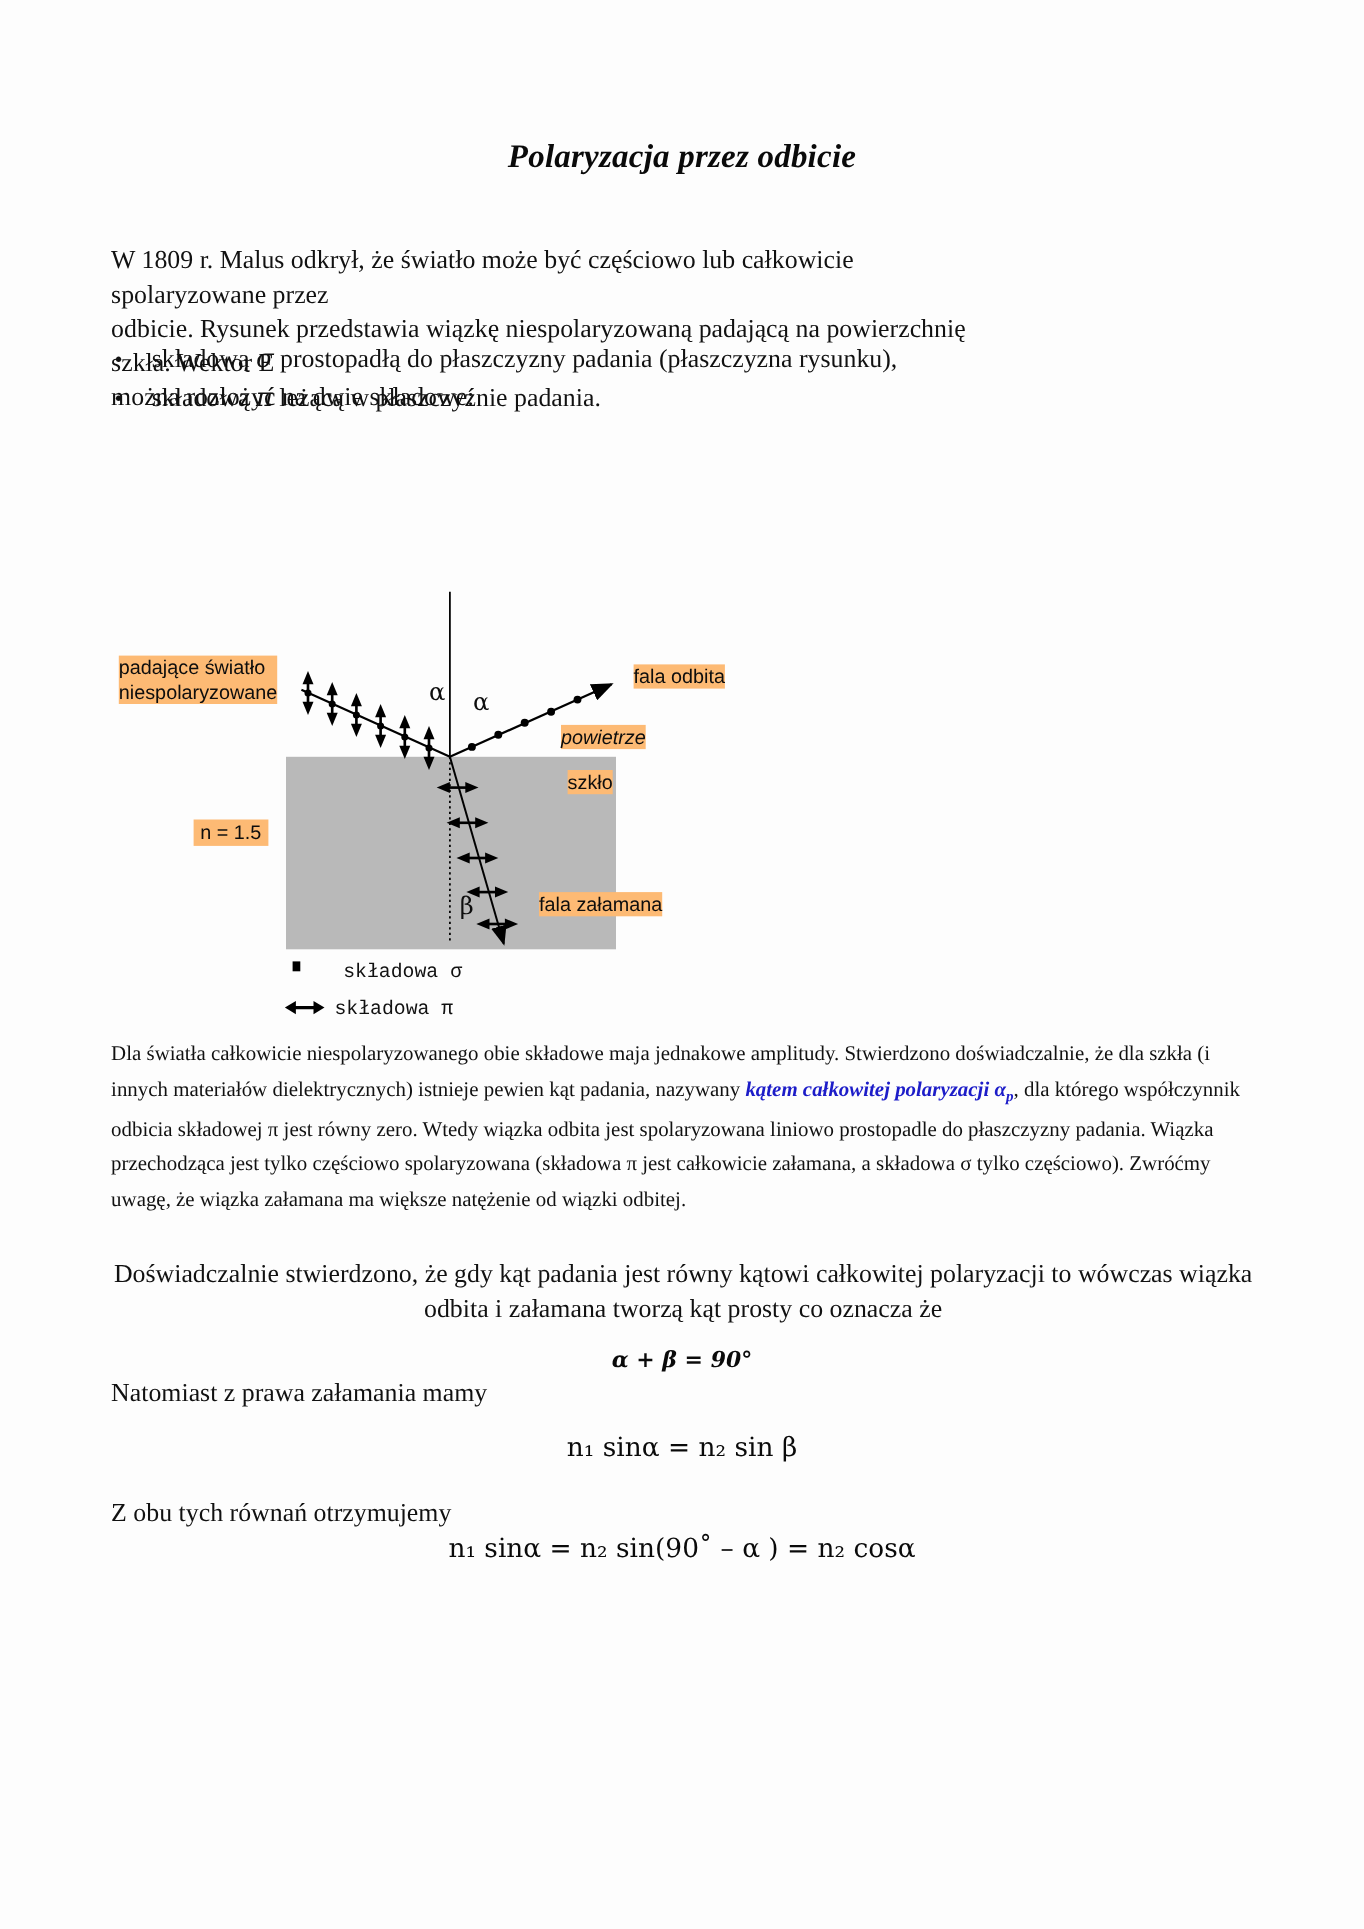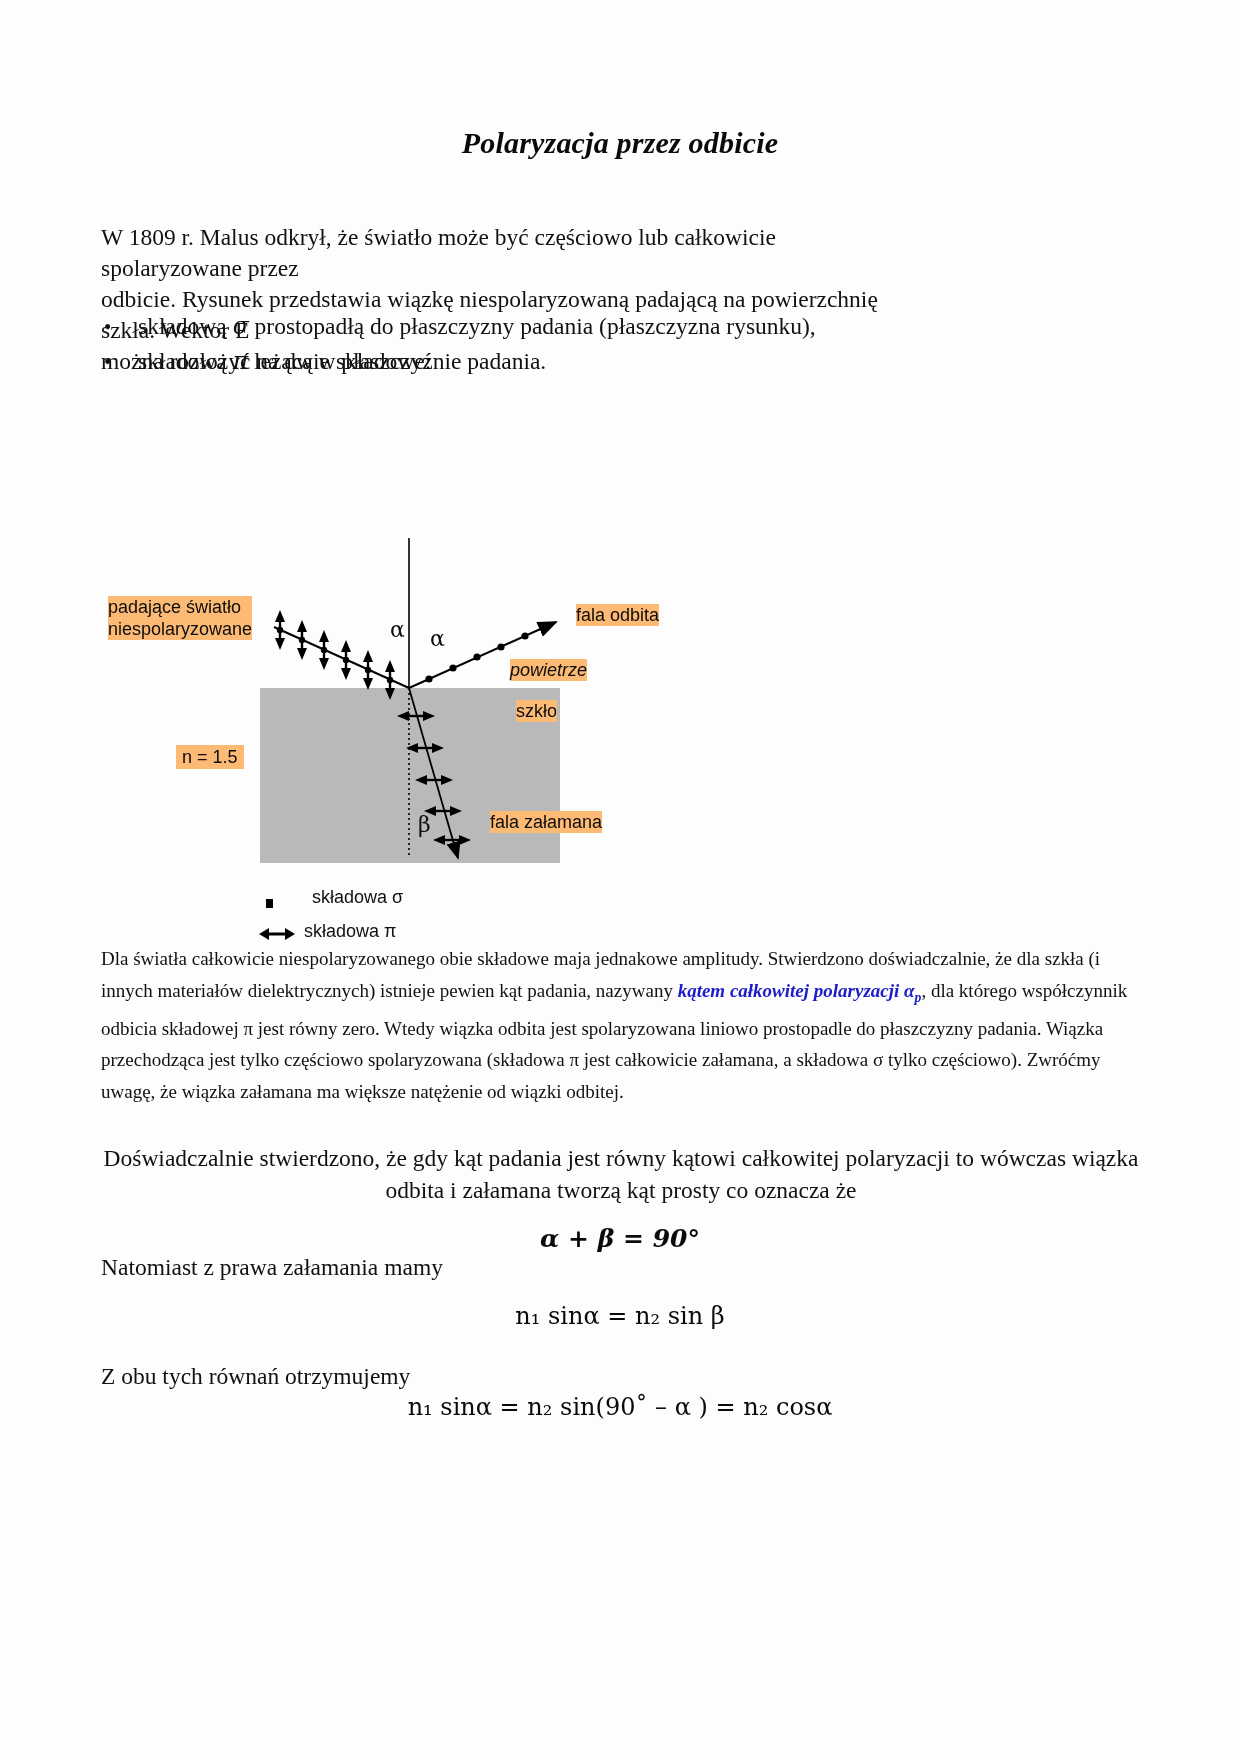--- a/index.html
+++ b/index.html
@@ -113,22 +113,23 @@
   
   .legend {
     position: absolute;
     top: 874px;
     left: 258px;
     font-family: "Liberation Sans", sans-serif;
     font-size: 18px;
   }
   .legend-row {
     display: flex;
-    align-items: flex-end;
+    align-items: flex-start;
     height: 34px;
+    font-family: Liberation Mono, monospace;
   }
   .legend-mark {
     width: 46px;
     flex: 0 0 46px;
     display: flex;
     align-items: center;
     justify-content: flex-start;
   }
   .legend-row.sigma .legend-mark { padding-left: 8px; }
   .sq-dot {
@@ -169,21 +170,21 @@
 
   
   .eq {
     position: absolute;
     left: 0;
     width: 1240px;
     text-align: center;
     font-family: "DejaVu Serif", serif;
     color: #0a0a0a;
   }
-  .eq-1 { top: 1224px; font-size: 25px; font-weight: bold; font-style: italic; }
+  .eq-1 { top: 1224px; font-size: 20px; font-weight: bold; font-style: italic; }
   .eq-2 { top: 1302px; font-size: 24px; }
   .eq-3 { top: 1393px; font-size: 24px; }
 
   .line-mid {
     position: absolute;
     left: 101px;
     font-size: 23.5px;
     line-height: 31.5px;
   }
   .line-natomiast { top: 1252px; }

